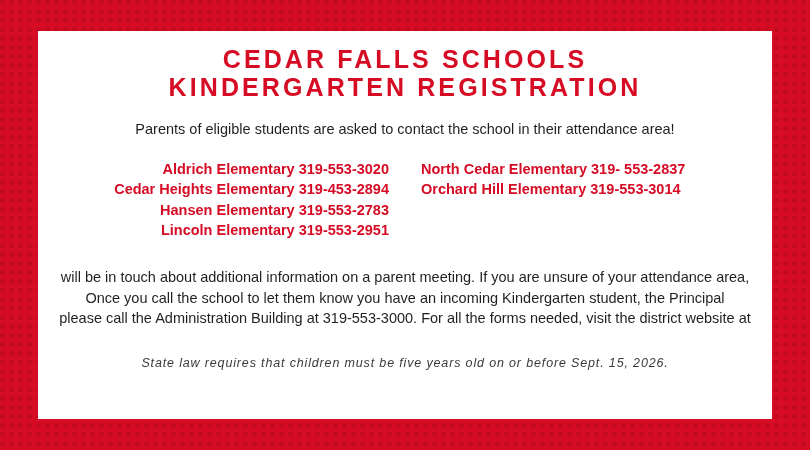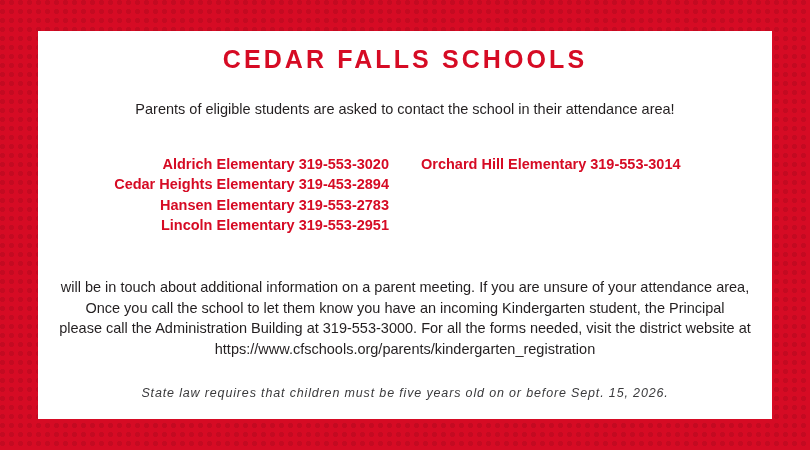--- a/index.html
+++ b/index.html
@@ -51,31 +51,31 @@
     white-space: nowrap;
   }
   .headline .hl-line { display: block; }
 
   
   .subtitle {
     text-align: center;
     color: #231f20;
     font-size: 14.5px;
     line-height: 18px;
-    margin: 8px;
+    margin: 0;
     padding-top: 19px;
     white-space: nowrap;
   }
 
   
   .schools {
     display: flex;
     justify-content: center;
     align-items: flex-start;
-    margin: 16px;
+    margin: 1px;
     padding-top: 20px;
   }
   .school-col {
     color: #d60b24;
     font-weight: bold;
     font-size: 14.5px;
     line-height: 20.3px;
     white-space: nowrap;
   }
   .school-col.left {
@@ -120,39 +120,40 @@
 </style>
 </head>
 <body>
 
 <div id="flyer">
 
   <div id="panel">
 
     <h1 class="headline">
       <span class="hl-line">CEDAR FALLS SCHOOLS</span>
+      <span class="hl-line">KINDERGARTEN REGISTRATION</span>
     </h1>
 
     <p class="subtitle">Parents of eligible students are asked to contact the school in their attendance area!</p>
 
     <div class="schools">
       <div class="school-col left">
         <span class="school-line">Aldrich Elementary 319-553-3020</span>
         <span class="school-line">Cedar Heights Elementary 319-453-2894</span>
         <span class="school-line">Hansen Elementary 319-553-2783</span>
         <span class="school-line">Lincoln Elementary 319-553-2951</span>
       </div>
       <div class="school-col right">
+        <span class="school-line">North Cedar Elementary 319- 553-2837</span>
         <span class="school-line">Orchard Hill Elementary 319-553-3014</span>
       </div>
     </div>
 
     <p class="body-copy">
       <span class="bc-line">will be in touch about additional information on a parent meeting. If you are unsure of your attendance area,</span>
       <span class="bc-line">Once you call the school to let them know you have an incoming Kindergarten student, the Principal</span>
       <span class="bc-line">please call the Administration Building at 319-553-3000. For all the forms needed, visit the district website at</span>
-      <span class="bc-line">https://www.cfschools.org/parents/kindergarten_registration</span>
     </p>
 
     <p class="footnote">State law requires that children must be five years old on or before Sept. 15, 2026.</p>
 
   </div>
 </div>
 
 </body></html>

